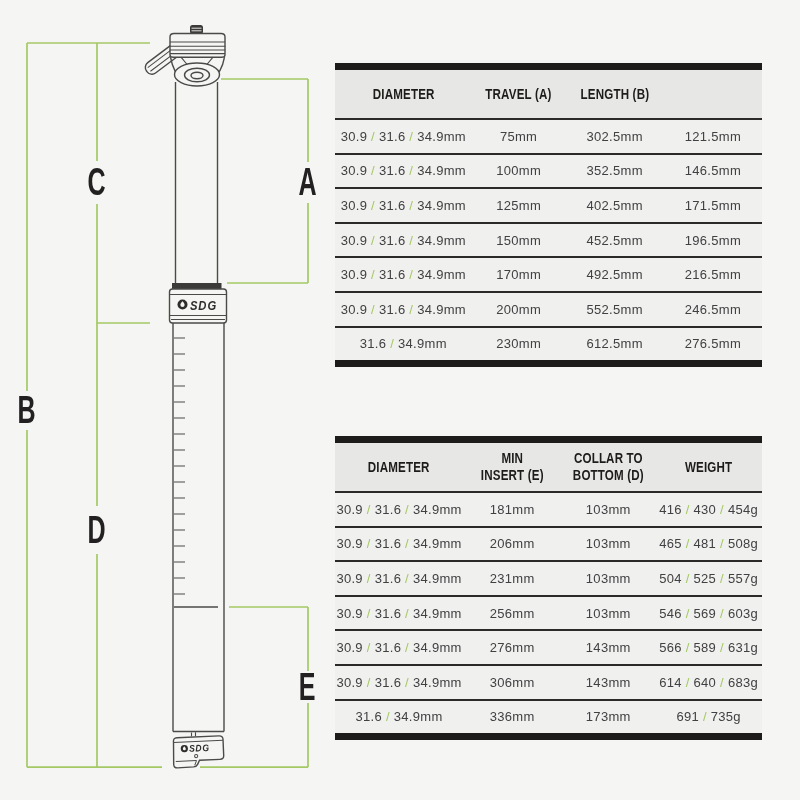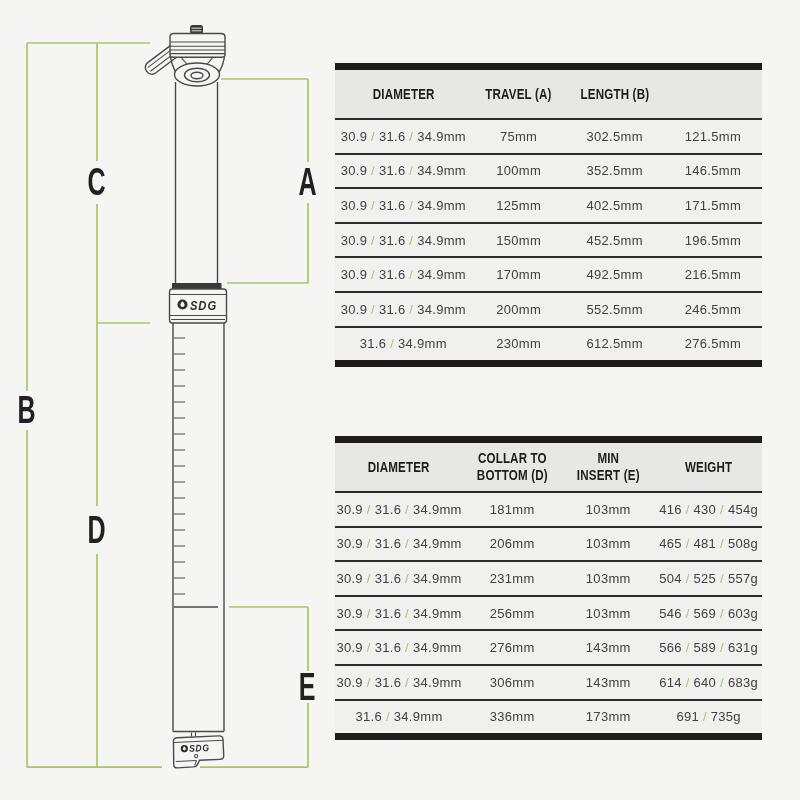--- a/index.html
+++ b/index.html
@@ -187,26 +187,26 @@
   <div class="tbar"></div>
 </div>
 
 <div id="table-1" class="table-wrap t1">
   <div class="tbar"></div>
   <div class="thead">
       <div class="th">
         <span class="th-inner">DIAMETER</span>
       </div>
       <div class="th">
+        <span class="th-inner">MIN
+INSERT (E)</span>
+      </div>
+      <div class="th">
         <span class="th-inner">COLLAR TO
 BOTTOM (D)</span>
-      </div>
-      <div class="th">
-        <span class="th-inner">MIN
-INSERT (E)</span>
       </div>
       <div class="th">
         <span class="th-inner">WEIGHT</span>
       </div>
     </div>
   <div class="tbody">
       <div class="tr">
         <div class="td">30.9<span class="slash"> / </span>31.6<span class="slash"> / </span>34.9mm</div>
         <div class="td">181mm</div>
         <div class="td">103mm</div>

